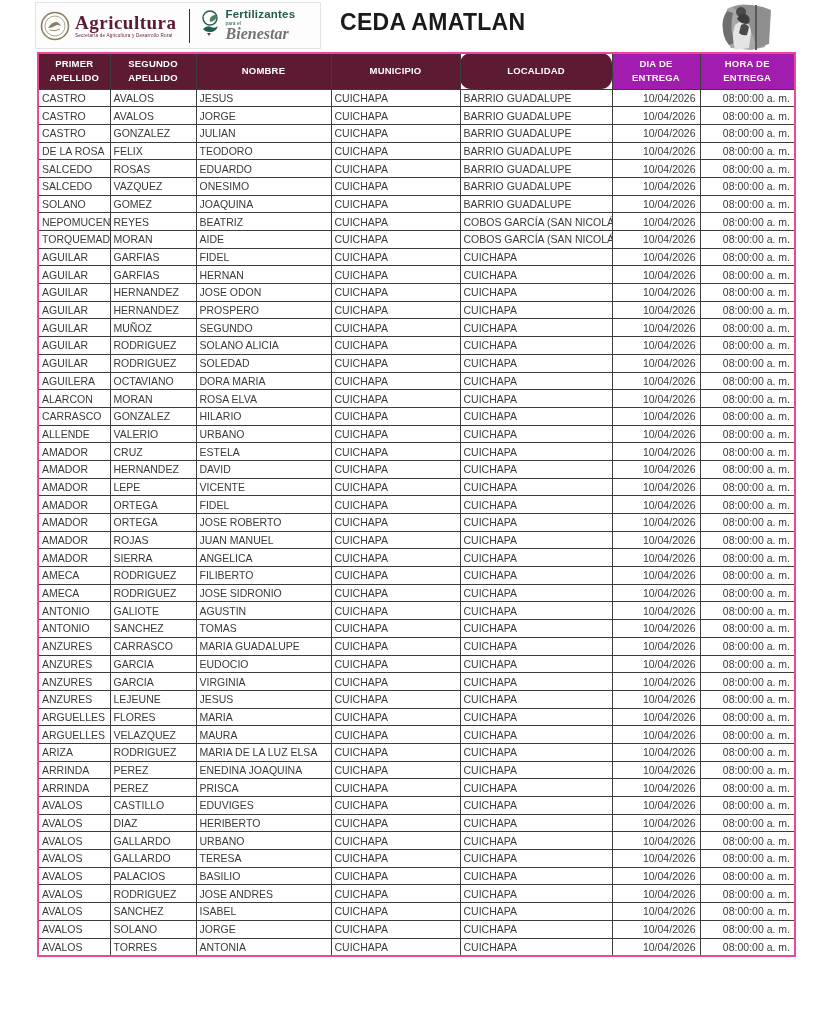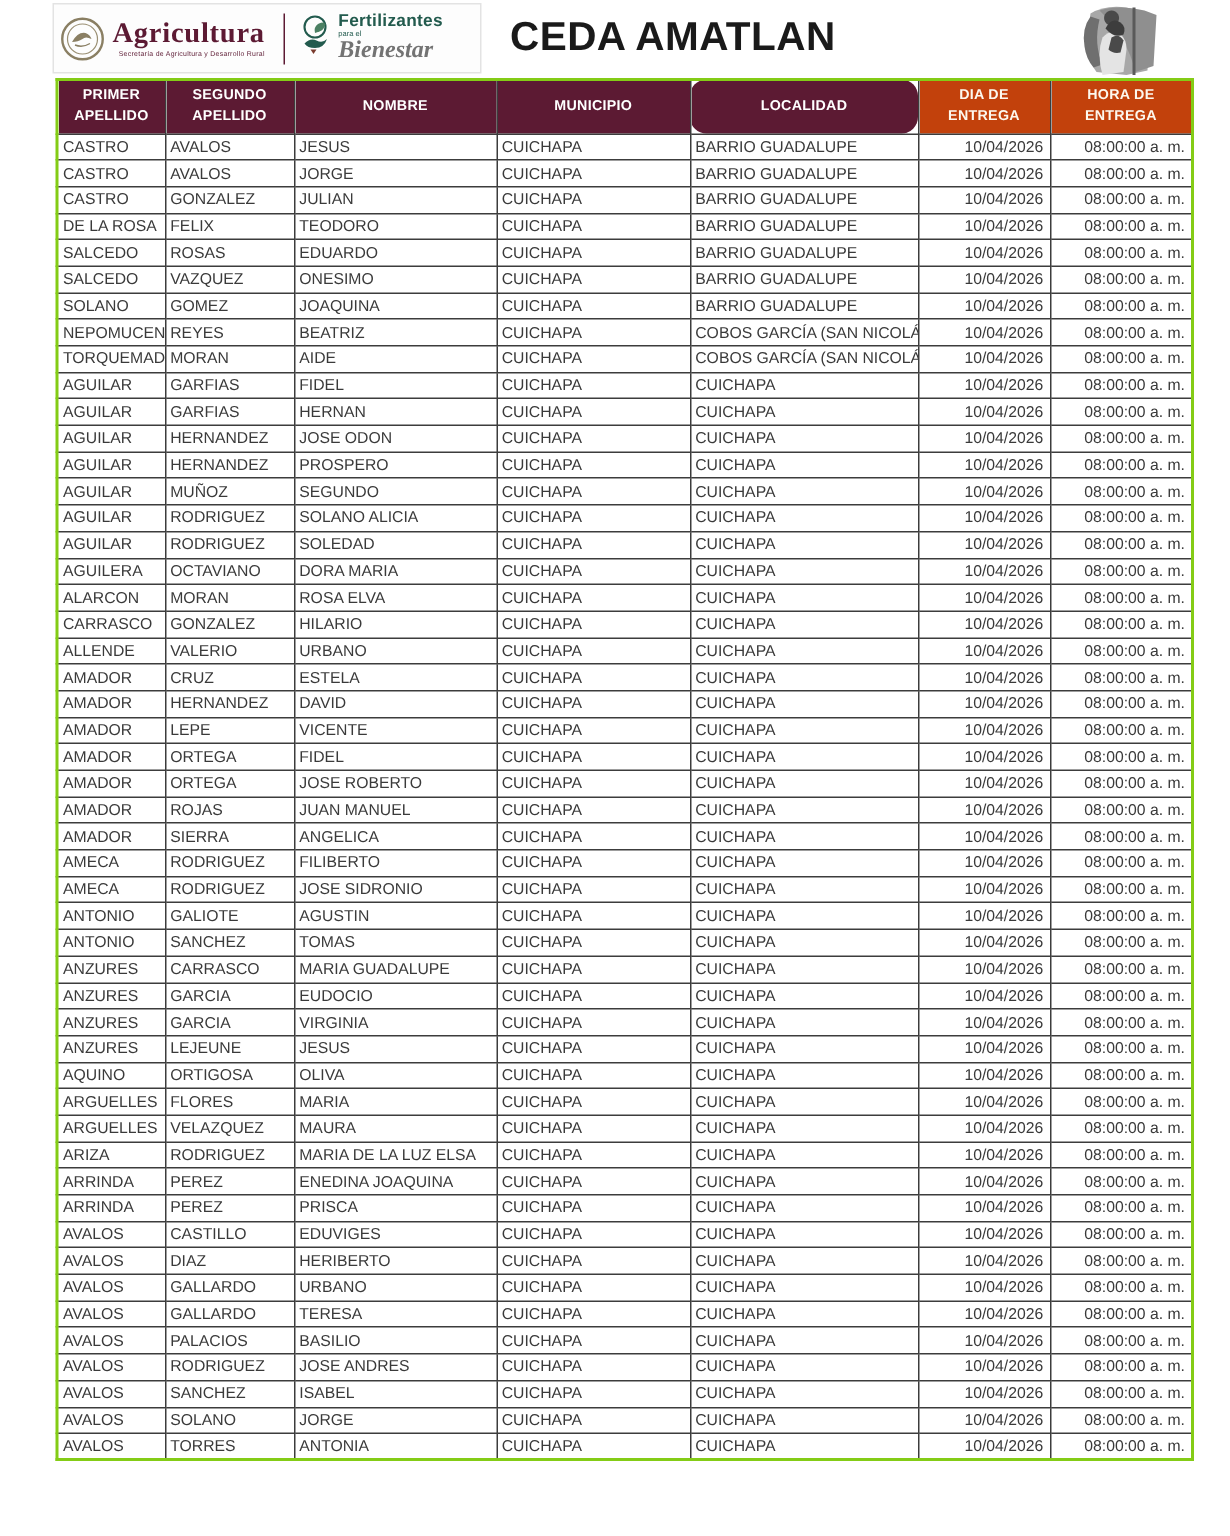--- a/index.html
+++ b/index.html
@@ -18,21 +18,21 @@
     position: absolute;
     left: 35px; top: 2px;
     width: 286px; height: 47px;
     border: 1px solid #e3e3e3;
     background: #fdfdfd;
     display: flex;
     align-items: center;
   }
   .agri-logo { display: flex; align-items: center; padding-left: 4px; }
   .agri-seal { width: 30px; height: 30px; flex: 0 0 30px; }
-  .agri-text { margin-left: 5px; text-align: right; }
+  .agri-text { margin-left: 5px; }
   .agri-name {
     font-family: "Liberation Serif", serif;
     font-weight: bold;
     font-size: 19px;
     line-height: 19px;
     color: #5C1A33;
     letter-spacing: 0.5px;
   }
   .agri-tagline {
     font-size: 4.6px;
@@ -64,59 +64,59 @@
     font-family: "Liberation Serif", serif;
     font-style: italic;
     font-weight: bold;
     font-size: 16px;
     color: #737373;
     margin-top: 0px;
   }
   .page-title {
     position: absolute;
     left: 340px; top: 9px;
-    font-size: 27px;
+    font-size: 23px;
     font-weight: bold;
     color: #1a1a1a;
     letter-spacing: 0.3px;
   }
   .flag-photo {
     position: absolute;
     left: 697px; top: 3px;
     width: 78px; height: 49px;
   }
 
   
   .roster-table {
     position: absolute;
     left: 37px; top: 52px;
     width: 757px;
     border-collapse: collapse;
     table-layout: fixed;
-    border: 2px solid #84cc16;
+    border: 2px solid #ec4899;
   }
   .roster-table th, .roster-table td {
     border: 1px solid #3c3c3c;
     overflow: hidden;
     white-space: nowrap;
   }
   .roster-table th {
     background: #5C1A33;
     color: #ffffff;
     font-size: 9.5px;
     font-weight: bold;
     text-align: center;
     height: 36px;
     white-space: normal;
     line-height: 1.5;
     padding: 0 2px;
     letter-spacing: 0.2px;
   }
   .roster-table th.gold {
-    background: #c2410c;
+    background: #a21caf;
     color: #fdf8ee;
   }
   .roster-table td {
     height: 17.7px;
     font-size: 10.5px;
     color: #3a3a3a;
     padding: 0 3px;
     text-align: left;
   }
   .roster-table td.right { text-align: right; padding-right: 4px; }
@@ -496,29 +496,20 @@
         <tr>
           <td>ANZURES</td>
           <td>LEJEUNE</td>
           <td>JESUS</td>
           <td>CUICHAPA</td>
           <td>CUICHAPA</td>
           <td class="right">10/04/2026</td>
           <td class="right">08:00:00 a. m.</td>
         </tr>
         <tr>
-          <td>AQUINO</td>
-          <td>ORTIGOSA</td>
-          <td>OLIVA</td>
-          <td>CUICHAPA</td>
-          <td>CUICHAPA</td>
-          <td class="right">10/04/2026</td>
-          <td class="right">08:00:00 a. m.</td>
-        </tr>
-        <tr>
           <td>ARGUELLES</td>
           <td>FLORES</td>
           <td>MARIA</td>
           <td>CUICHAPA</td>
           <td>CUICHAPA</td>
           <td class="right">10/04/2026</td>
           <td class="right">08:00:00 a. m.</td>
         </tr>
         <tr>
           <td>ARGUELLES</td>

